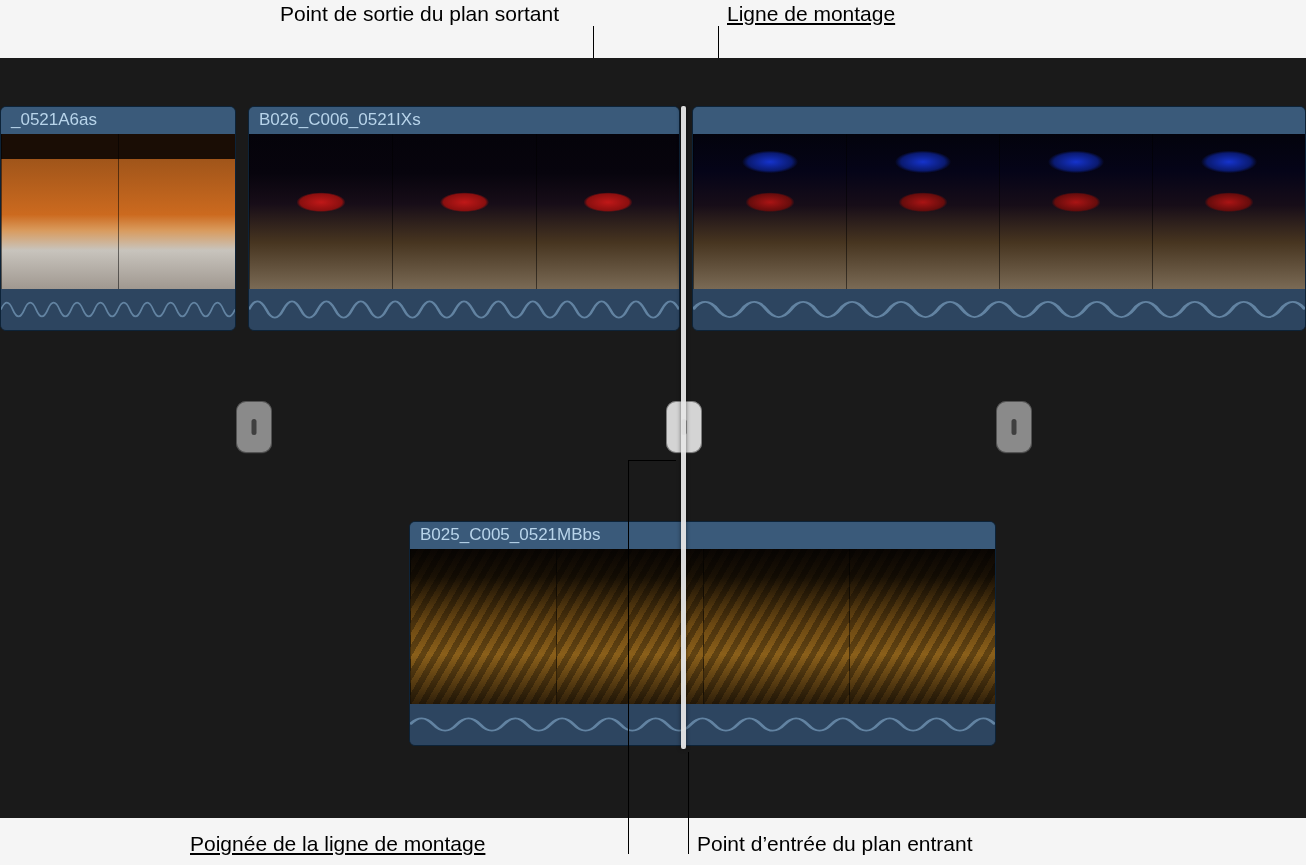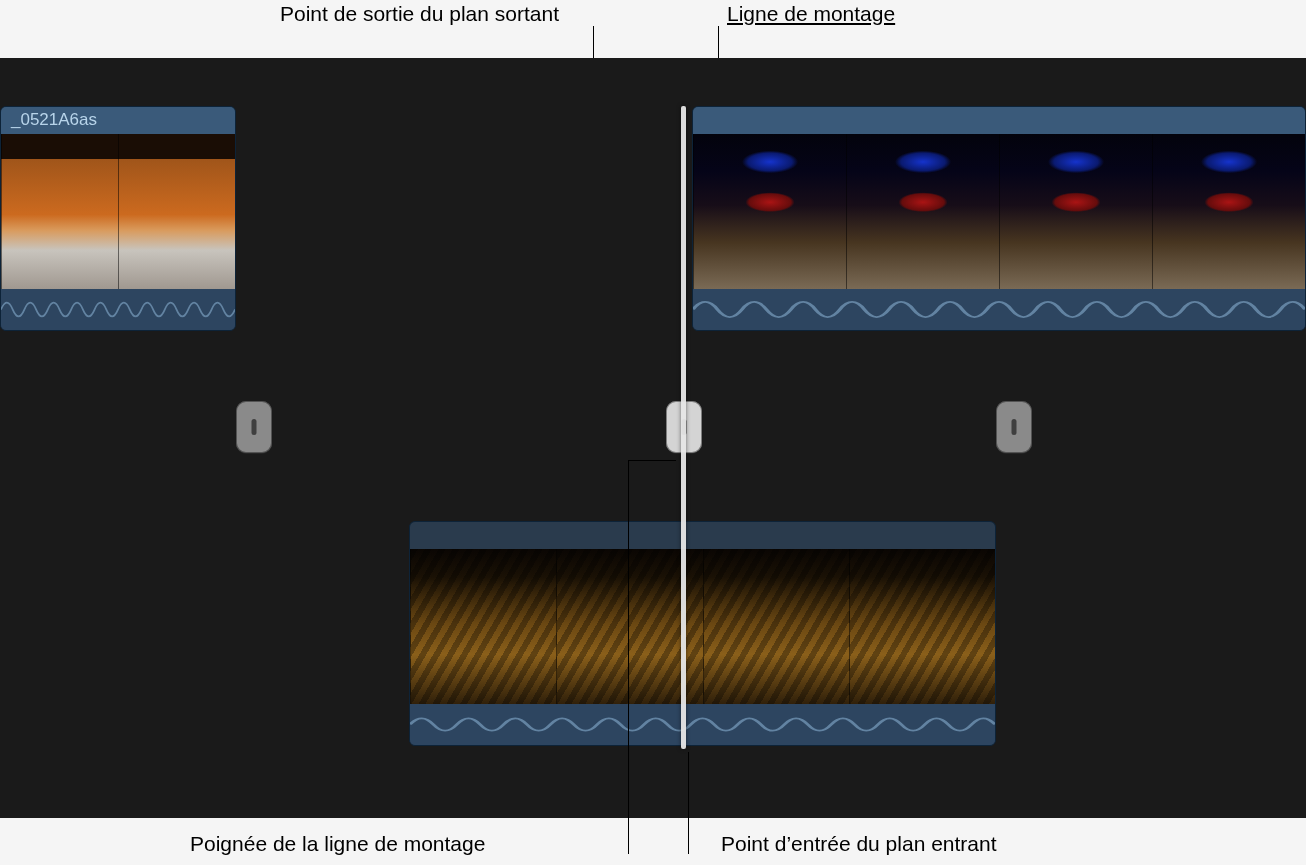--- a/index.html
+++ b/index.html
@@ -176,40 +176,54 @@
         <div class="thumb thumb-orange"></div>
         <div class="thumb thumb-orange"></div>
       </div>
       <div class="audio">
         <svg class="wave" viewBox="0 0 200 30" preserveAspectRatio="none">
             <path d="M0 15 Q5 5 10 15 T20 15 T30 15 T40 15 T50 15 T60 15 T70 15 T80 15 T90 15 T100 15 T110 15 T120 15 T130 15 T140 15 T150 15 T160 15 T170 15 T180 15 T190 15 T200 15" stroke="#8fb7d8" fill="none" stroke-width="1.4"></path>
           </svg>
       </div>
     </div>
 
+    <div class="clip" style="left:248px; width:432px;">
+      <div class="clip-title">B026_C006_0521IXs</div>
+      <div class="thumbs">
+        <div class="thumb thumb-dark-red"></div>
+        <div class="thumb thumb-dark-red"></div>
+        <div class="thumb thumb-dark-red"></div>
+      </div>
+      <div class="audio">
+        <svg class="wave" viewBox="0 0 200 30" preserveAspectRatio="none">
+            <path d="M0 15 Q4 3 8 15 T16 15 T24 15 T32 15 T40 15 T48 15 T56 15 T64 15 T72 15 T80 15 T88 15 T96 15 T104 15 T112 15 T120 15 T128 15 T136 15 T144 15 T152 15 T160 15 T168 15 T176 15 T184 15 T192 15 T200 15" stroke="#8fb7d8" fill="none" stroke-width="1.3"></path>
+          </svg>
+      </div>
+    </div>
 
     <div class="clip" style="left:692px; width:614px;">
       <div class="clip-title"></div>
       <div class="thumbs">
         <div class="thumb thumb-dark-blue"></div>
         <div class="thumb thumb-dark-blue"></div>
         <div class="thumb thumb-dark-blue"></div>
         <div class="thumb thumb-dark-blue"></div>
       </div>
       <div class="audio">
         <svg class="wave" viewBox="0 0 200 30" preserveAspectRatio="none">
             <path d="M0 15 Q4 4 8 15 T16 15 T24 15 T32 15 T40 15 T48 15 T56 15 T64 15 T72 15 T80 15 T88 15 T96 15 T104 15 T112 15 T120 15 T128 15 T136 15 T144 15 T152 15 T160 15 T168 15 T176 15 T184 15 T192 15 T200 15" stroke="#8fb7d8" fill="none" stroke-width="1.3"></path>
           </svg>
       </div>
     </div>
   </div>
 
   <div class="track-row track-bottom">
 
     <div class="clip" style="left:409px; width:587px;">
+      <div class="clip-title">B025_C005_0521MBbs</div>
       <div class="thumbs">
         <div class="thumb thumb-gold"></div>
         <div class="thumb thumb-gold"></div>
         <div class="thumb thumb-gold"></div>
         <div class="thumb thumb-gold"></div>
       </div>
       <div class="audio">
         <svg class="wave" viewBox="0 0 200 30" preserveAspectRatio="none">
             <path d="M0 15 Q4 6 8 15 T16 15 T24 15 T32 15 T40 15 T48 15 T56 15 T64 15 T72 15 T80 15 T88 15 T96 15 T104 15 T112 15 T120 15 T128 15 T136 15 T144 15 T152 15 T160 15 T168 15 T176 15 T184 15 T192 15 T200 15" stroke="#8fb7d8" fill="none" stroke-width="1.3"></path>
           </svg>
@@ -218,18 +232,18 @@
 
   </div>
 
   <div class="splice-handle" style="left:236px;"></div>
   <div class="splice-handle active" style="left:666px;"></div>
   <div class="splice-handle" style="left:996px;"></div>
 
   <div class="edit-line"></div>
 </div>
 
-<span class="callout-label" style="left:190px; top:832px;">Poignée de la ligne de montage</span>
-<span class="callout-label" style="left:697px; top:832px;margin-left:24px;">Point d’entrée du plan entrant</span>
+<span class="callout-label" style="left:190px; top:832px;text-decoration:underline;">Poignée de la ligne de montage</span>
+<span class="callout-label" style="left:697px; top:832px;">Point d’entrée du plan entrant</span>
 
 <div class="conn" style="left:628px; top:460px; width:1px; height:394px;"></div>
 <div class="conn" style="left:628px; top:460px; width:48px; height:1px;"></div>
 <div class="conn" style="left:688px; top:752px; width:1px; height:102px;"></div>
 
 </body></html>

